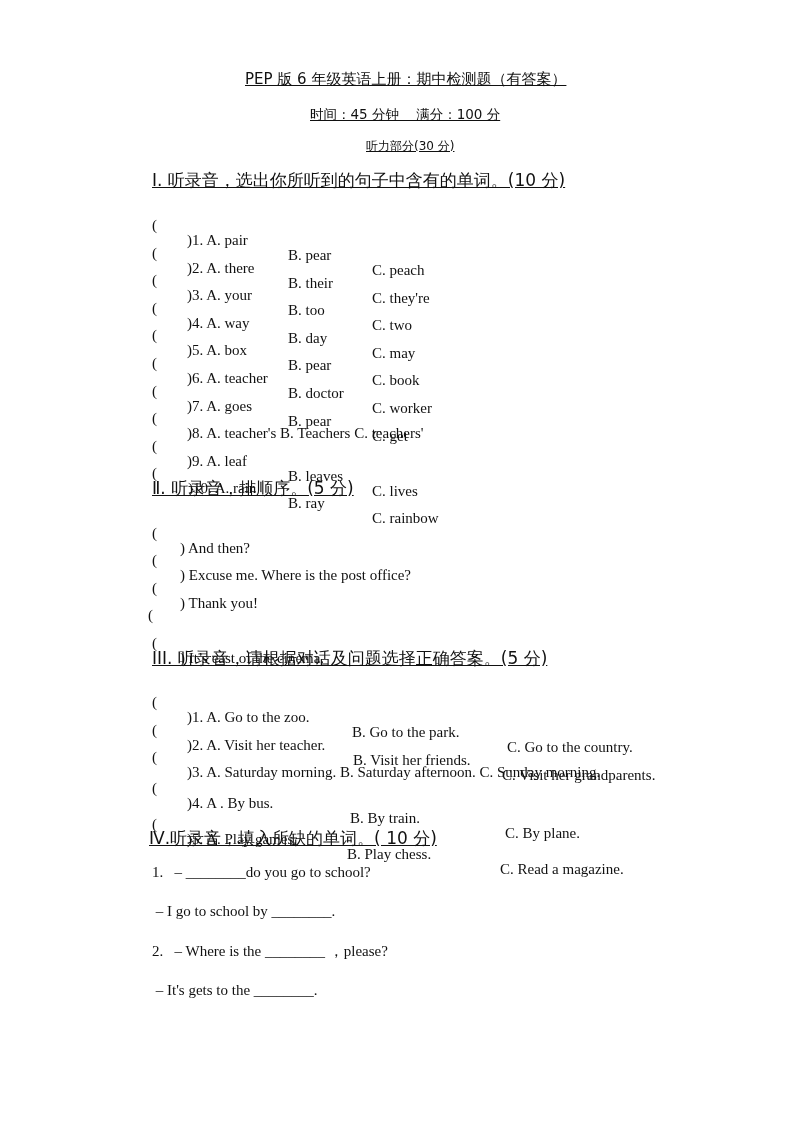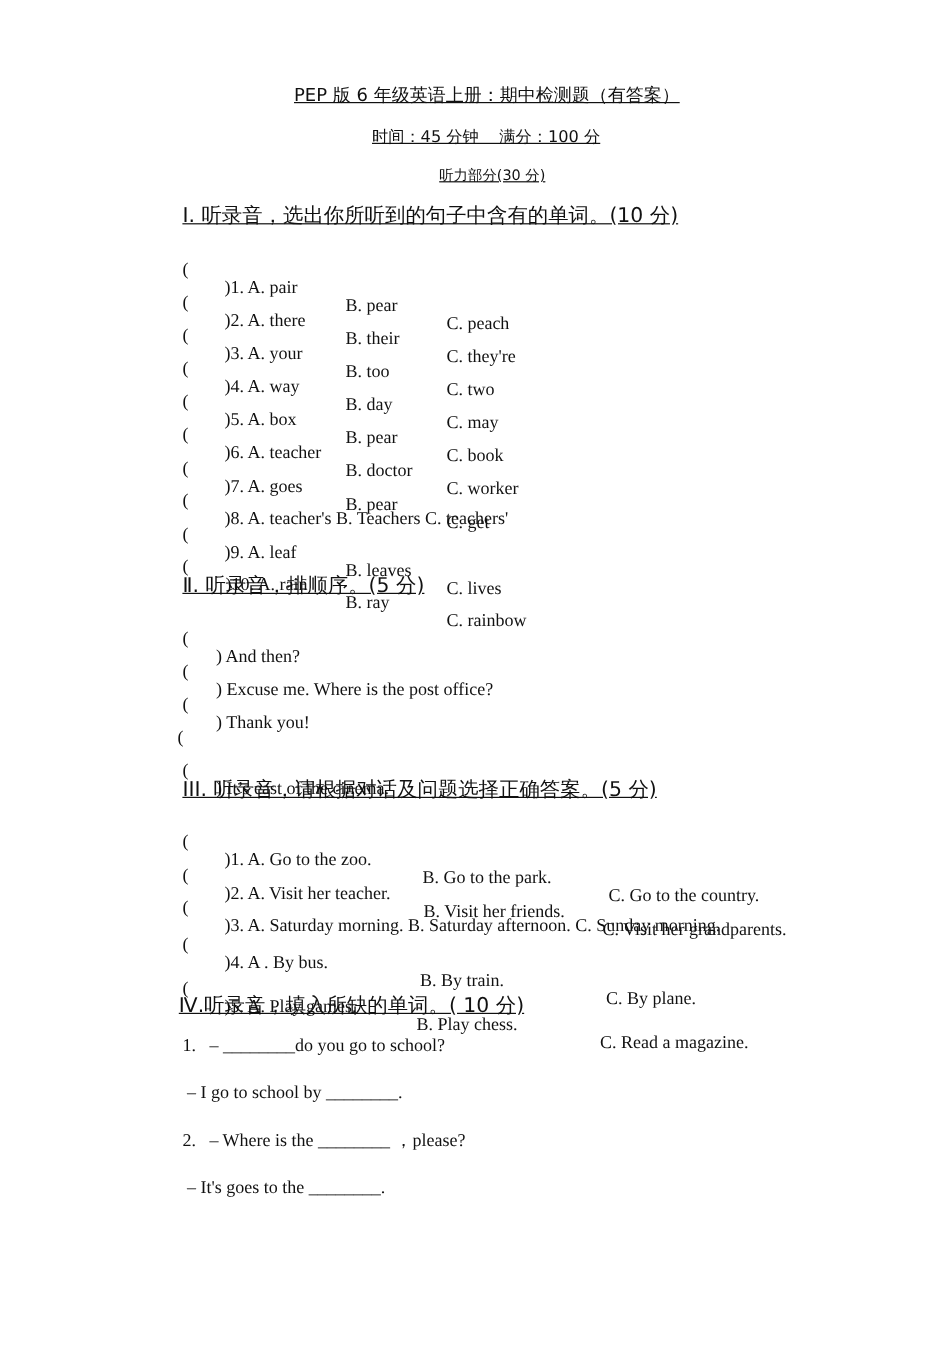--- a/index.html
+++ b/index.html
@@ -135,14 +135,14 @@
     <span class="col" style="left:195px;">B. Play chess.</span>
     <span class="col" style="left:348px;">C. Read a magazine.</span>
   </div>
 </div>
 
 <div class="abs cn sec" style="left:118px; top:830px;">Ⅳ.听录音，填入所缺的单词。( 10 分)</div>
 <div>
   <div class="abs en" style="left:152px; top:865px;">1.   – ________do you go to school?</div>
   <div class="abs en" style="left:152px; top:904px;"> – I go to school by ________.</div>
   <div class="abs en" style="left:152px; top:944px;">2.   – Where is the ________ ，please?</div>
-  <div class="abs en" style="left:152px; top:983px;"> – It's goes to the ________.</div>
+  <div class="abs en" style="left:152px; top:983px;"> – It's gets to the ________.</div>
 </div>
 
 </body></html>

